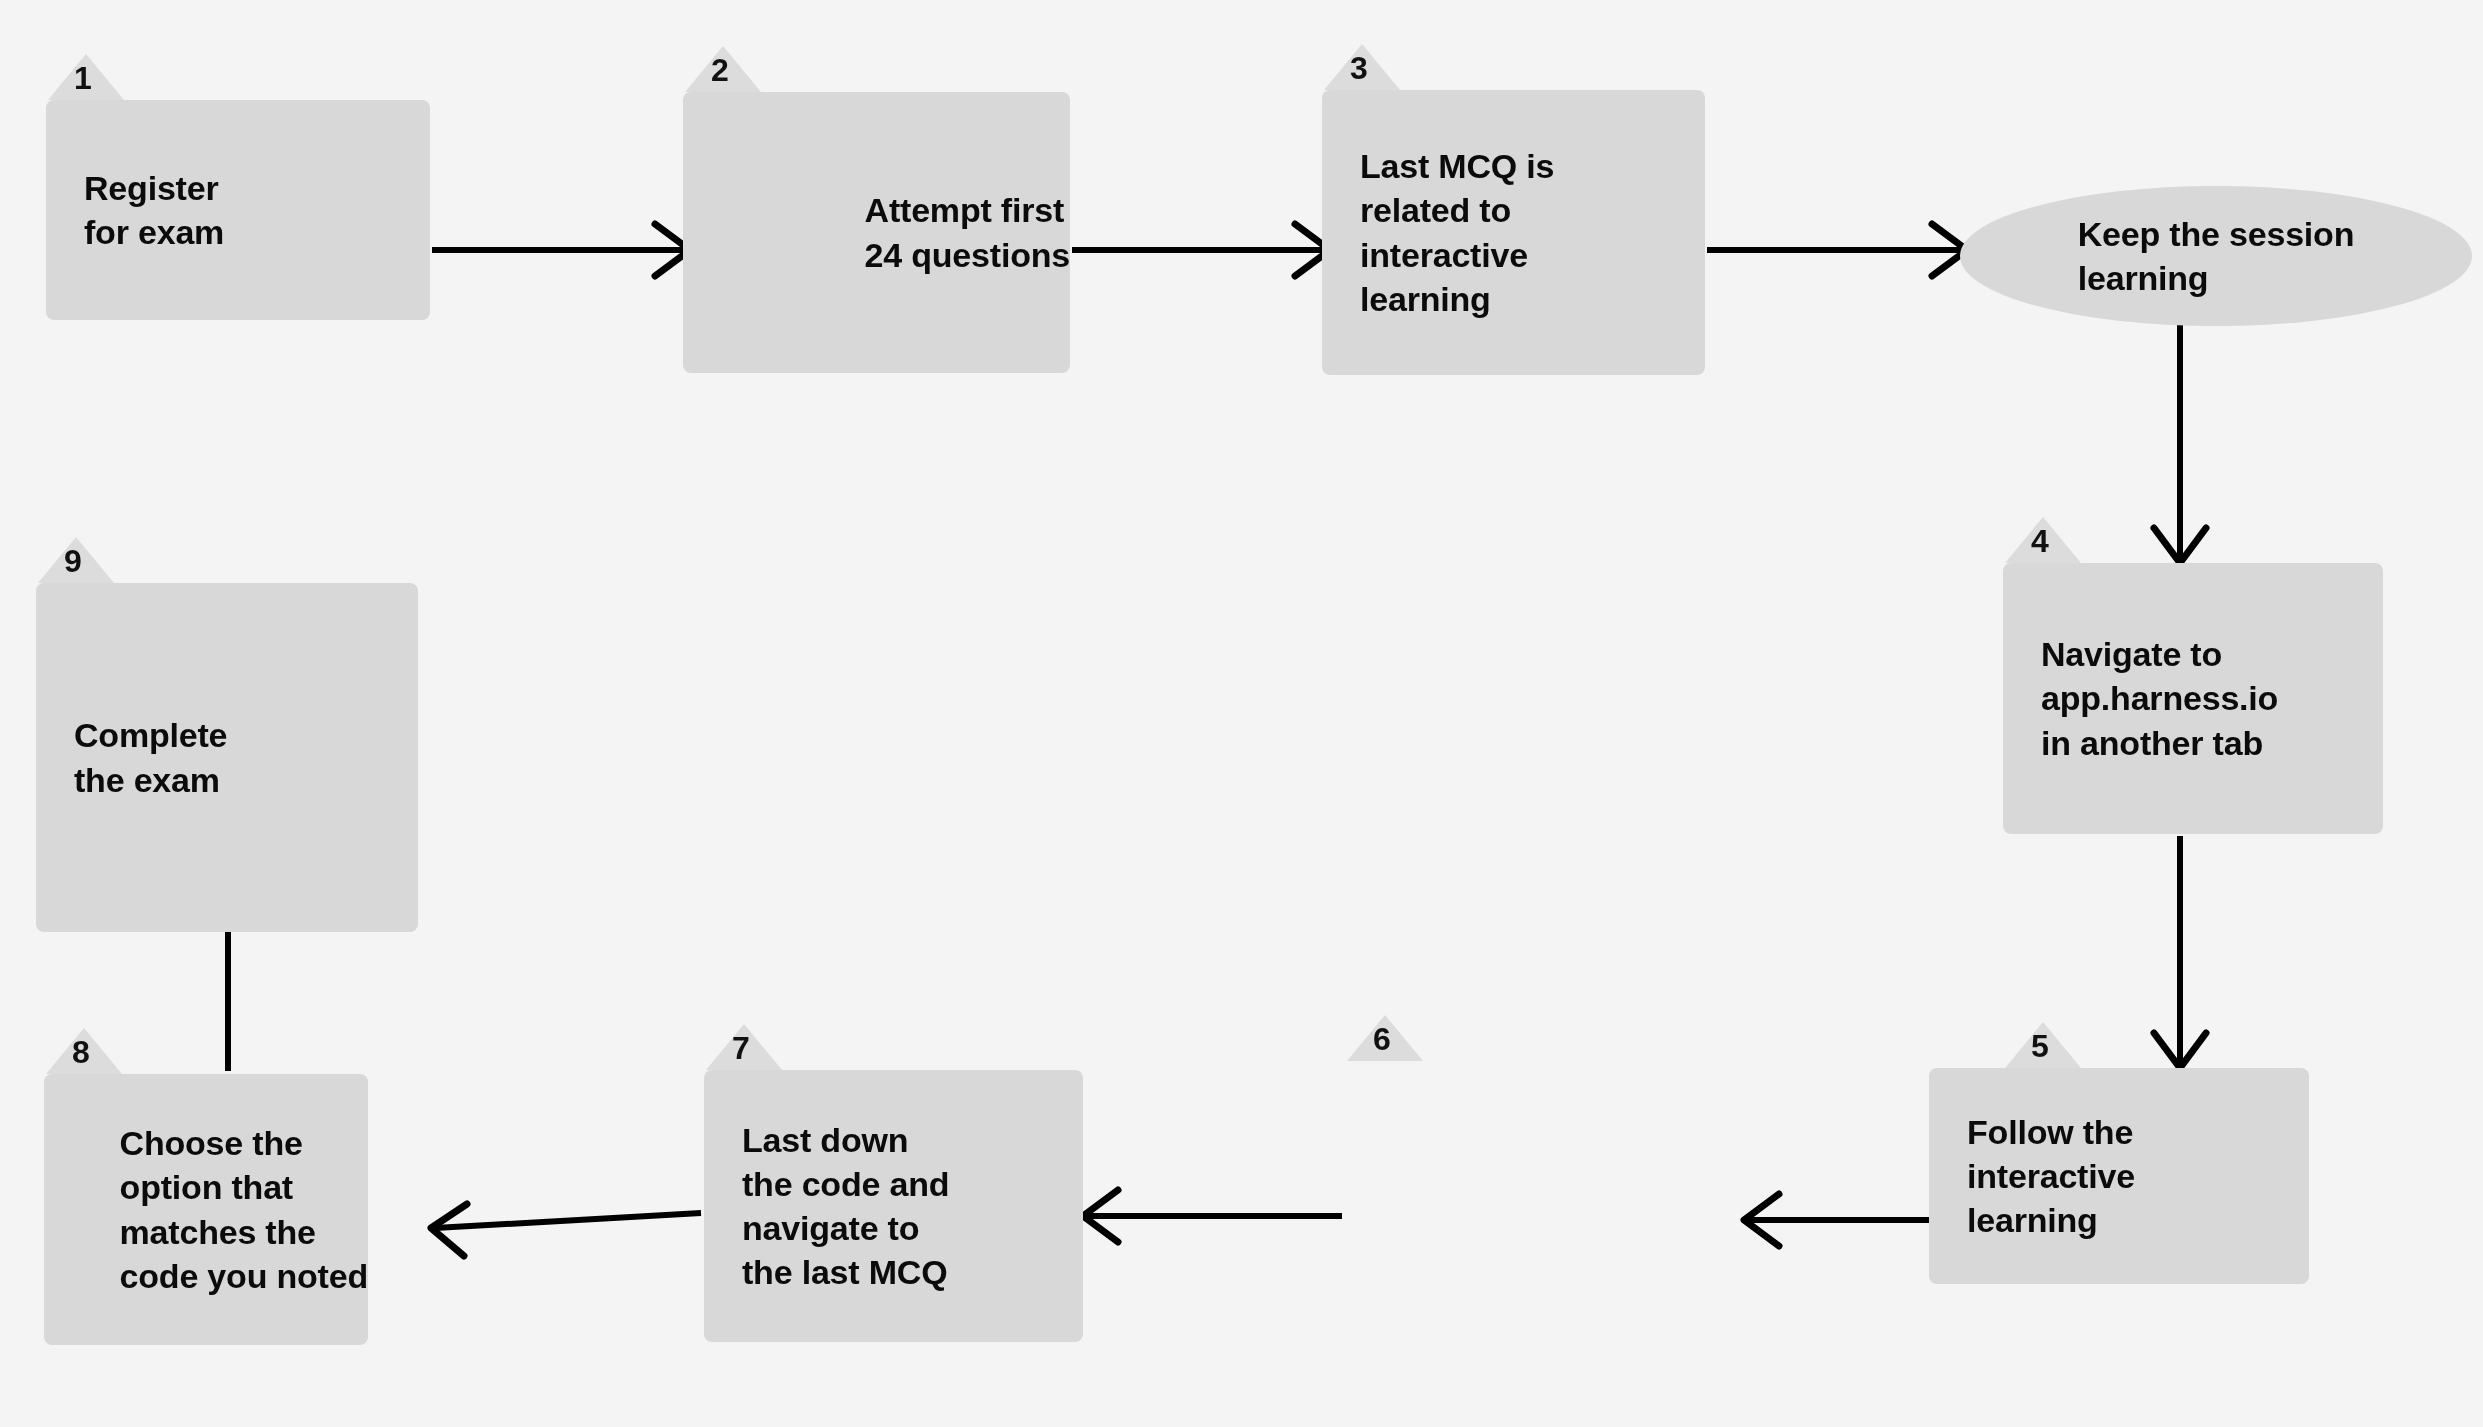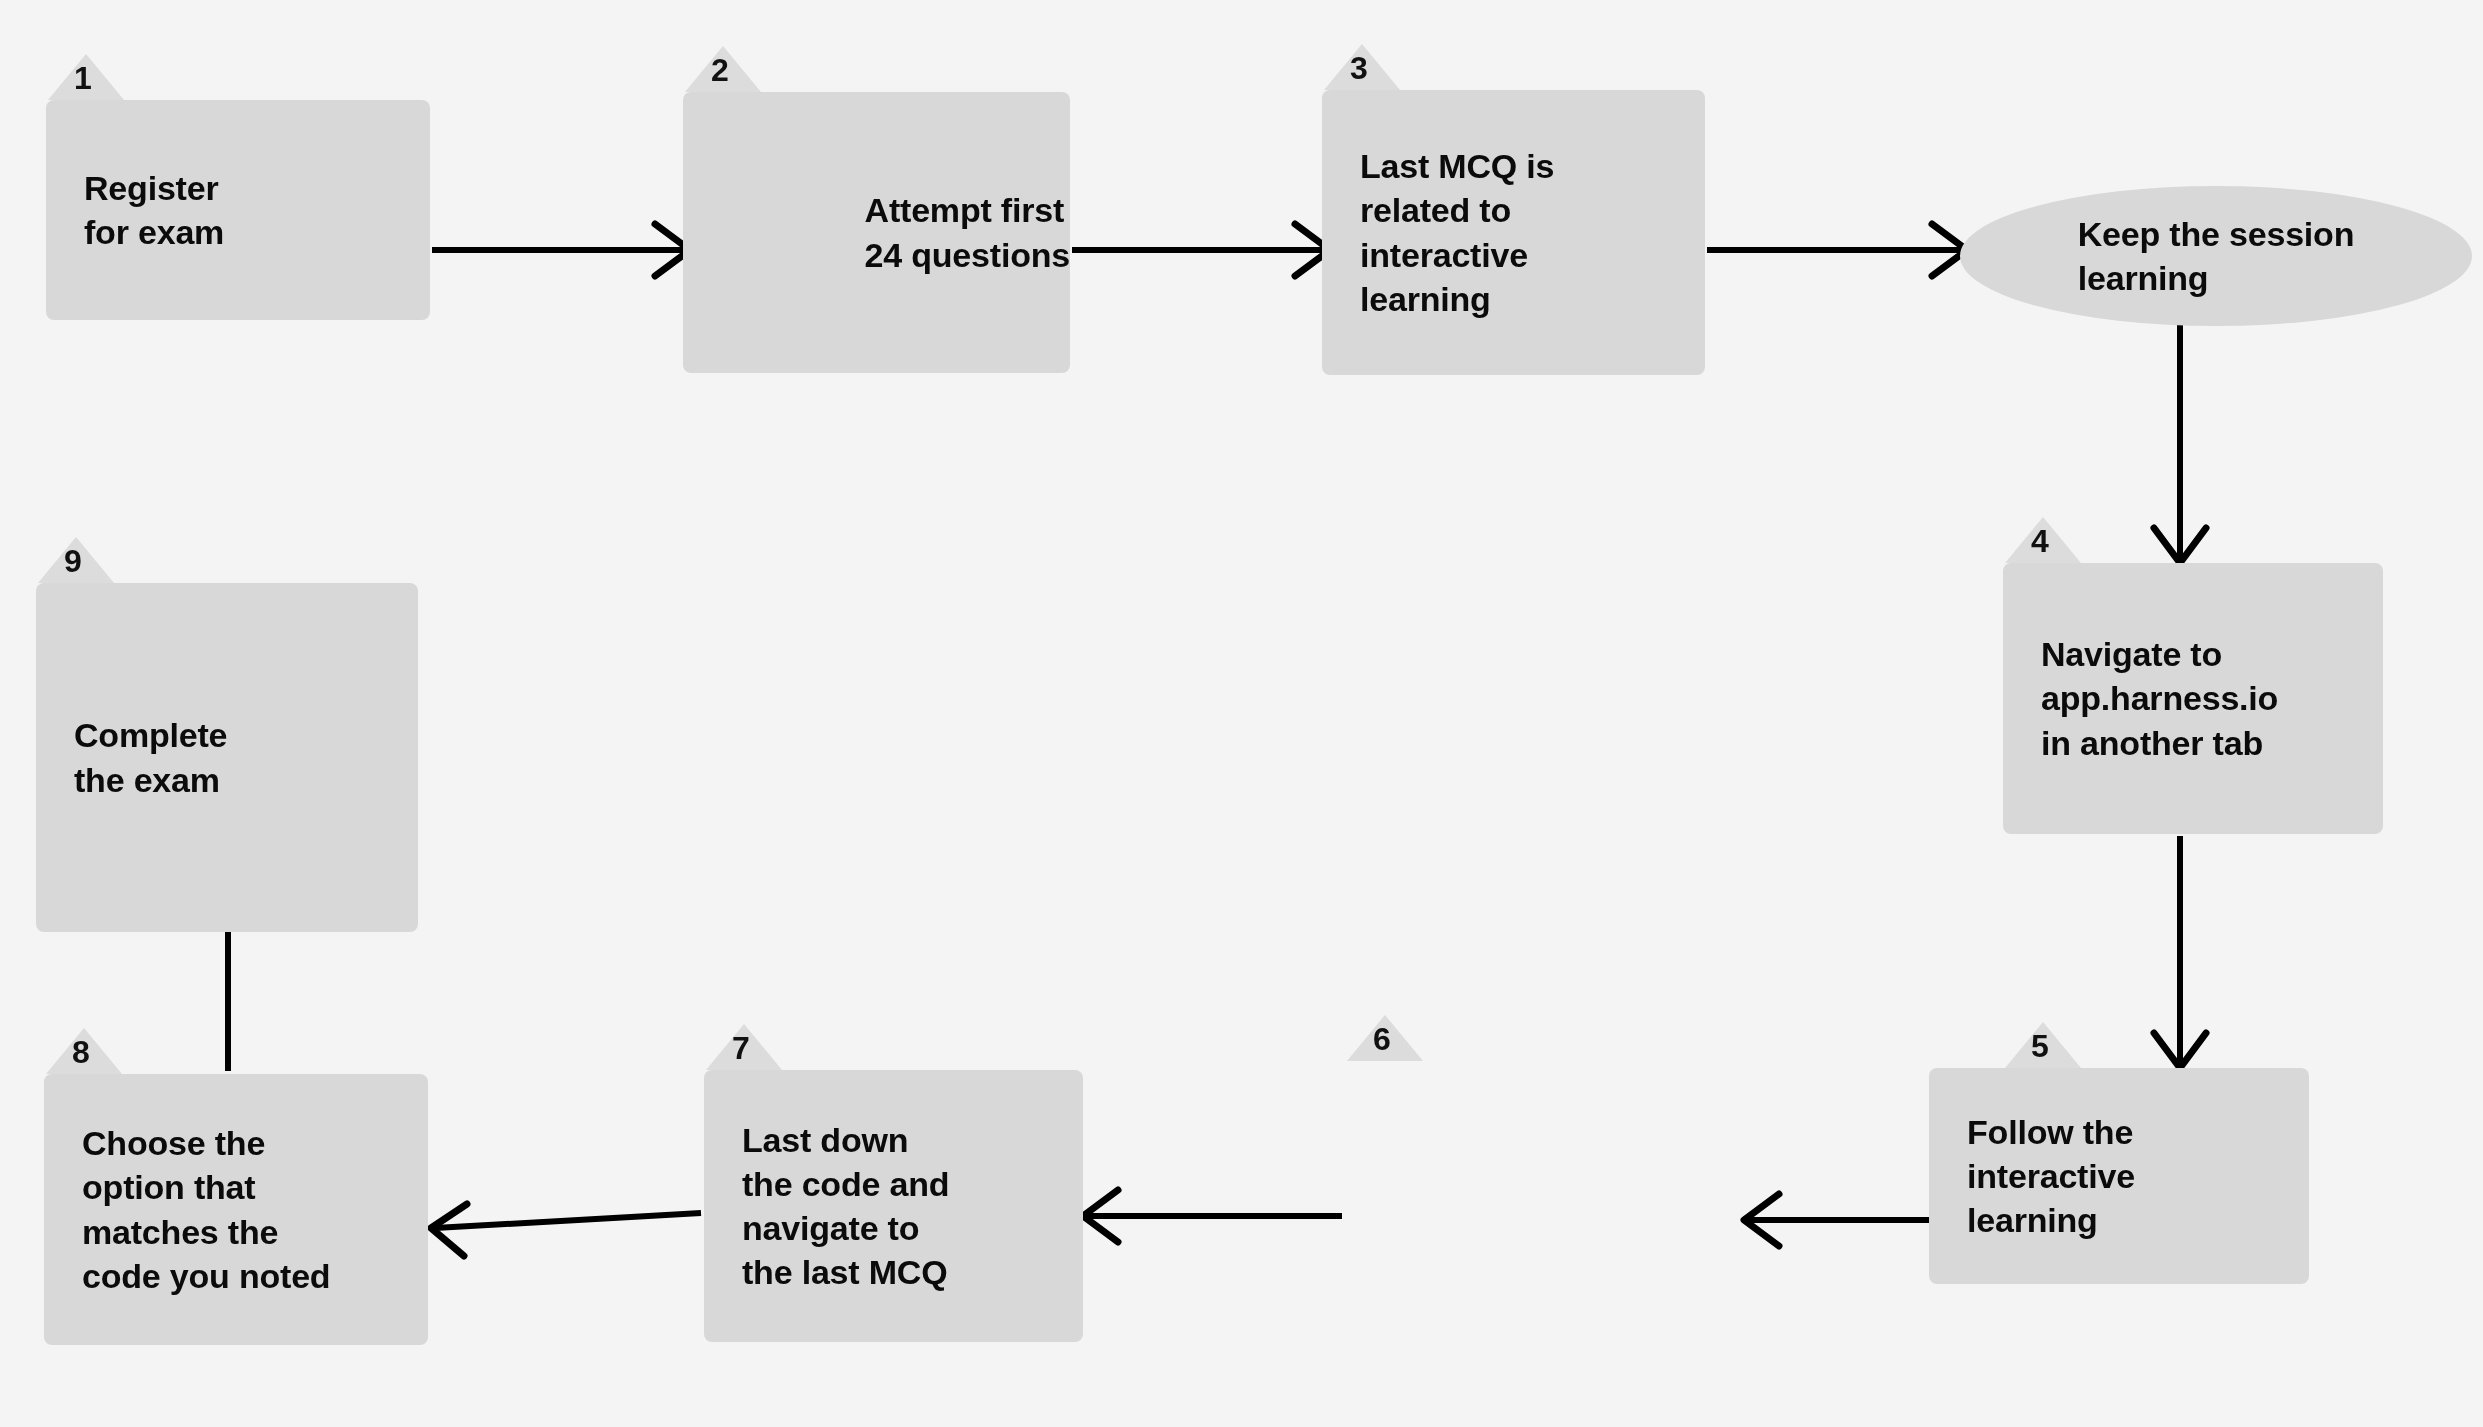--- a/index.html
+++ b/index.html
@@ -173,21 +173,21 @@
   <div class="badge-num" style="left:732px; top:1032px;">7</div>
   <div class="node node-rect" style="left:704px; top:1070px; width:379px; height:272px;">
     <div class="node-label">Last down
 the code and
 navigate to
 the last MCQ</div>
   </div>
 
   <div class="badge" style="left:46px; top:1028px;"></div>
   <div class="badge-num" style="left:72px; top:1036px;">8</div>
-  <div class="node node-rect" style="left:44px; top:1074px; width:384px; height:271px;">
+  <div class="node node-rect" style="left:44px; top:1074px; width:324px; height:271px;justify-content:flex-end;">
     <div class="node-label">Choose the
 option that
 matches the
 code you noted</div>
   </div>
 
   <div class="badge" style="left:38px; top:537px;"></div>
   <div class="badge-num" style="left:64px; top:545px;">9</div>
   <div class="node node-rect" style="left:36px; top:583px; width:382px; height:349px;">
     <div class="node-label">Complete

